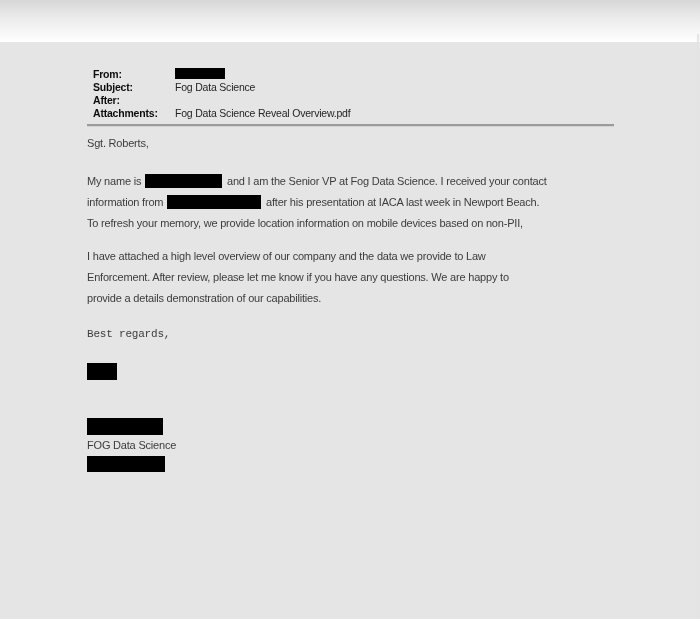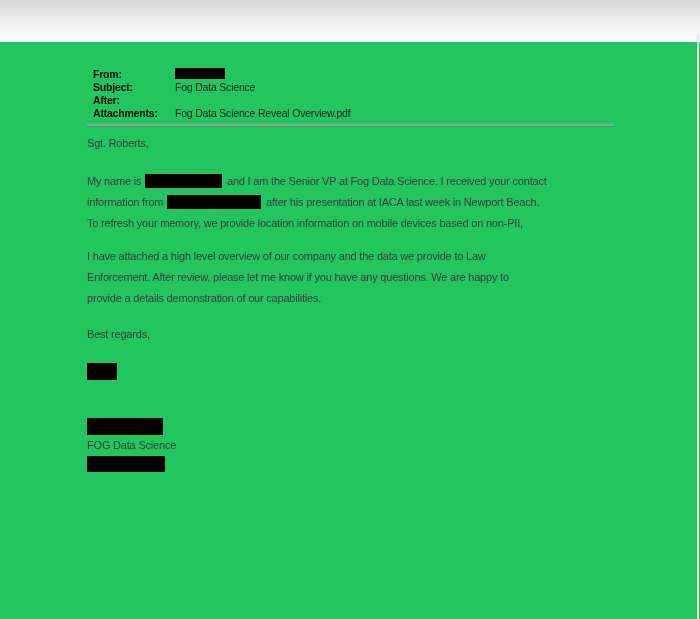--- a/index.html
+++ b/index.html
@@ -2,21 +2,21 @@
 <html><head>
 <meta charset="utf-8">
 <style>
   * { margin: 0; padding: 0; box-sizing: border-box; }
   html, body { background: #ffffff; }
 
   .page {
     position: relative;
     width: 700px;
     height: 619px;
-    background: #22c55e;
+    background: #e5e5e5;
     overflow: hidden;
     font-family: "Liberation Sans", sans-serif;
   }
 
   .top-gradient {
     position: absolute;
     top: 0; left: 0; right: 0;
     height: 42px;
     background: linear-gradient(to bottom, #d7d7d7 0%, #ececec 45%, #ffffff 100%);
     pointer-events: none;
@@ -88,21 +88,21 @@
     font-size: 11px;
     letter-spacing: -0.2px;
     line-height: 21px;
     color: #3c3c3c;
   }
   .line { white-space: nowrap; }
   .salutation { margin-top: 0; }
   .para-1 { margin-top: 17px; }
   .para-2 { margin-top: 12px; }
   .para-3 { margin-top: 16px; }
-  .closing { margin-top: 15px; }
+  .closing { margin-top: 15px; font-family: Liberation Mono, monospace; }
 
   .sig-title { margin-top: 5px; line-height: 20px; white-space: nowrap; }
   .sig-company { line-height: 20px; white-space: nowrap; }
 </style>
 </head>
 <body>
 
 <div class="page">
   <div class="top-gradient"></div>
   <div class="right-edge"></div>

